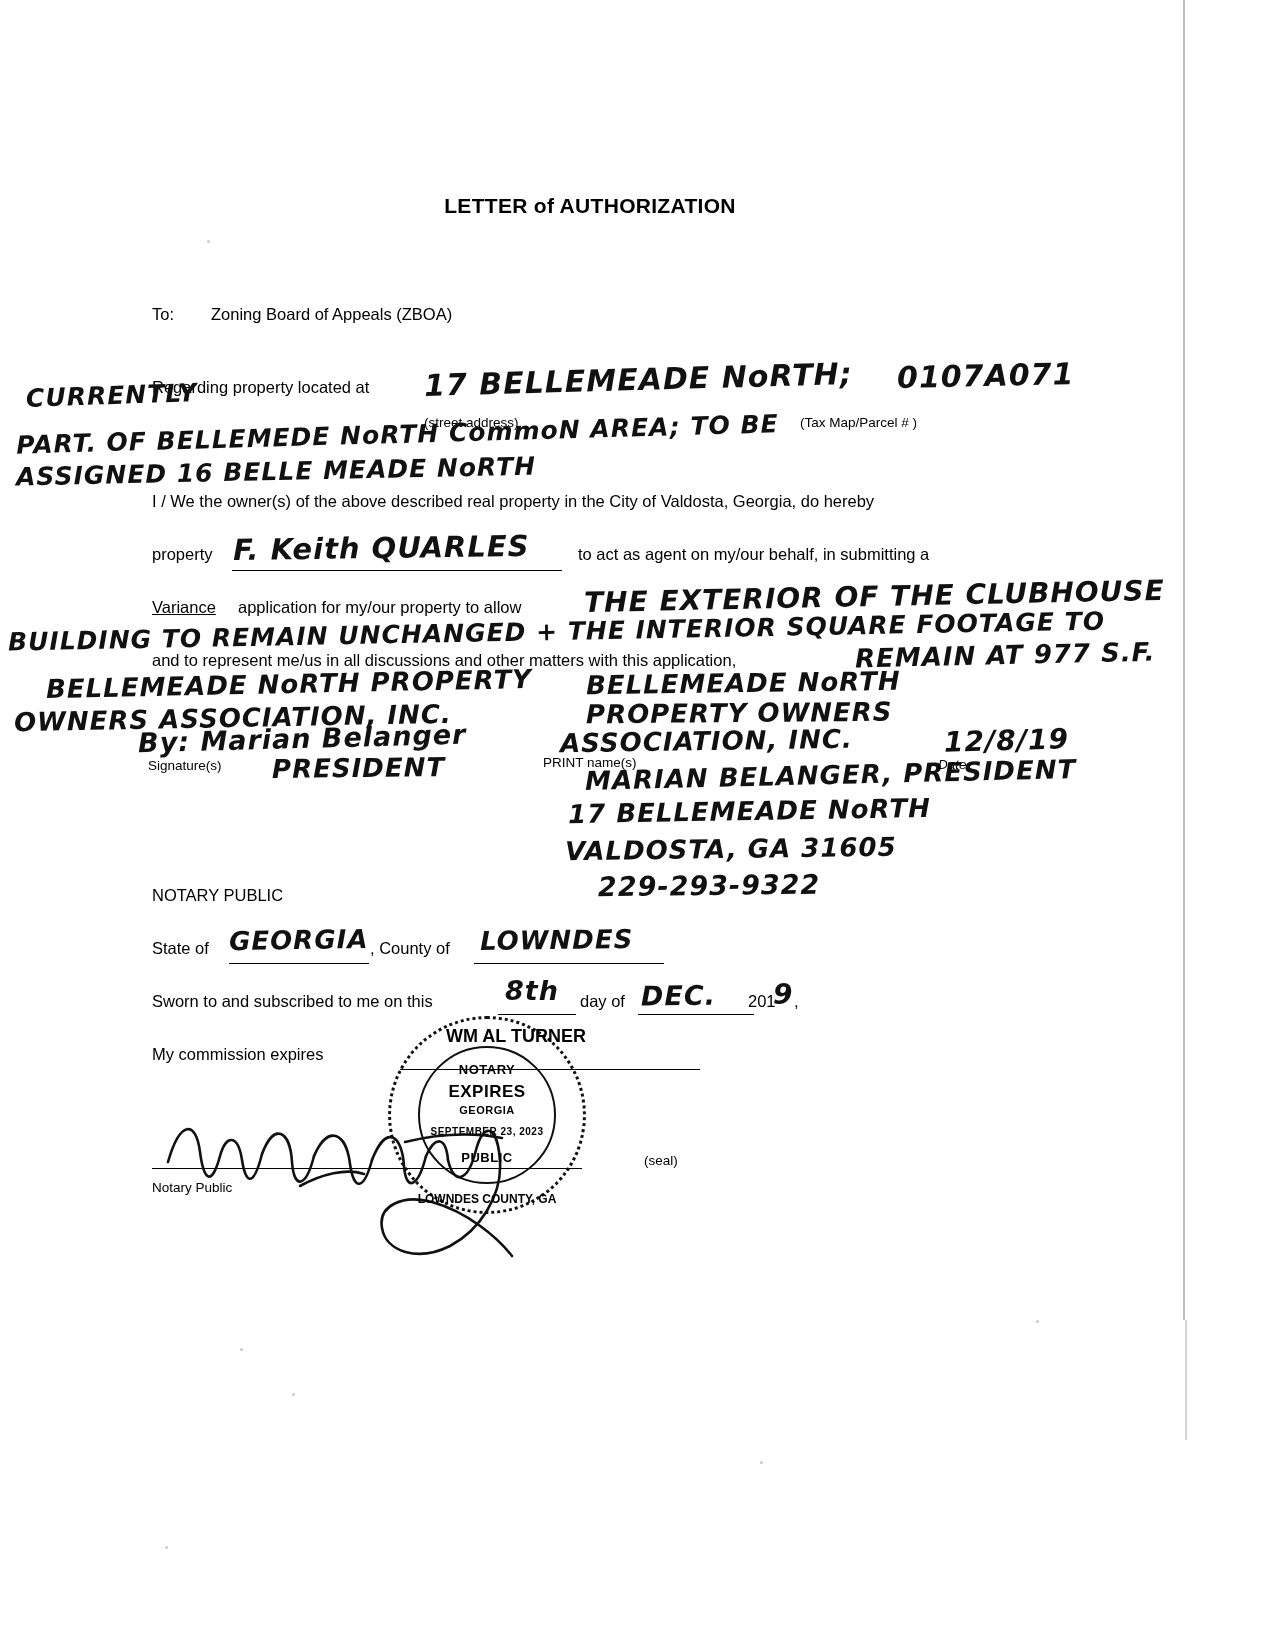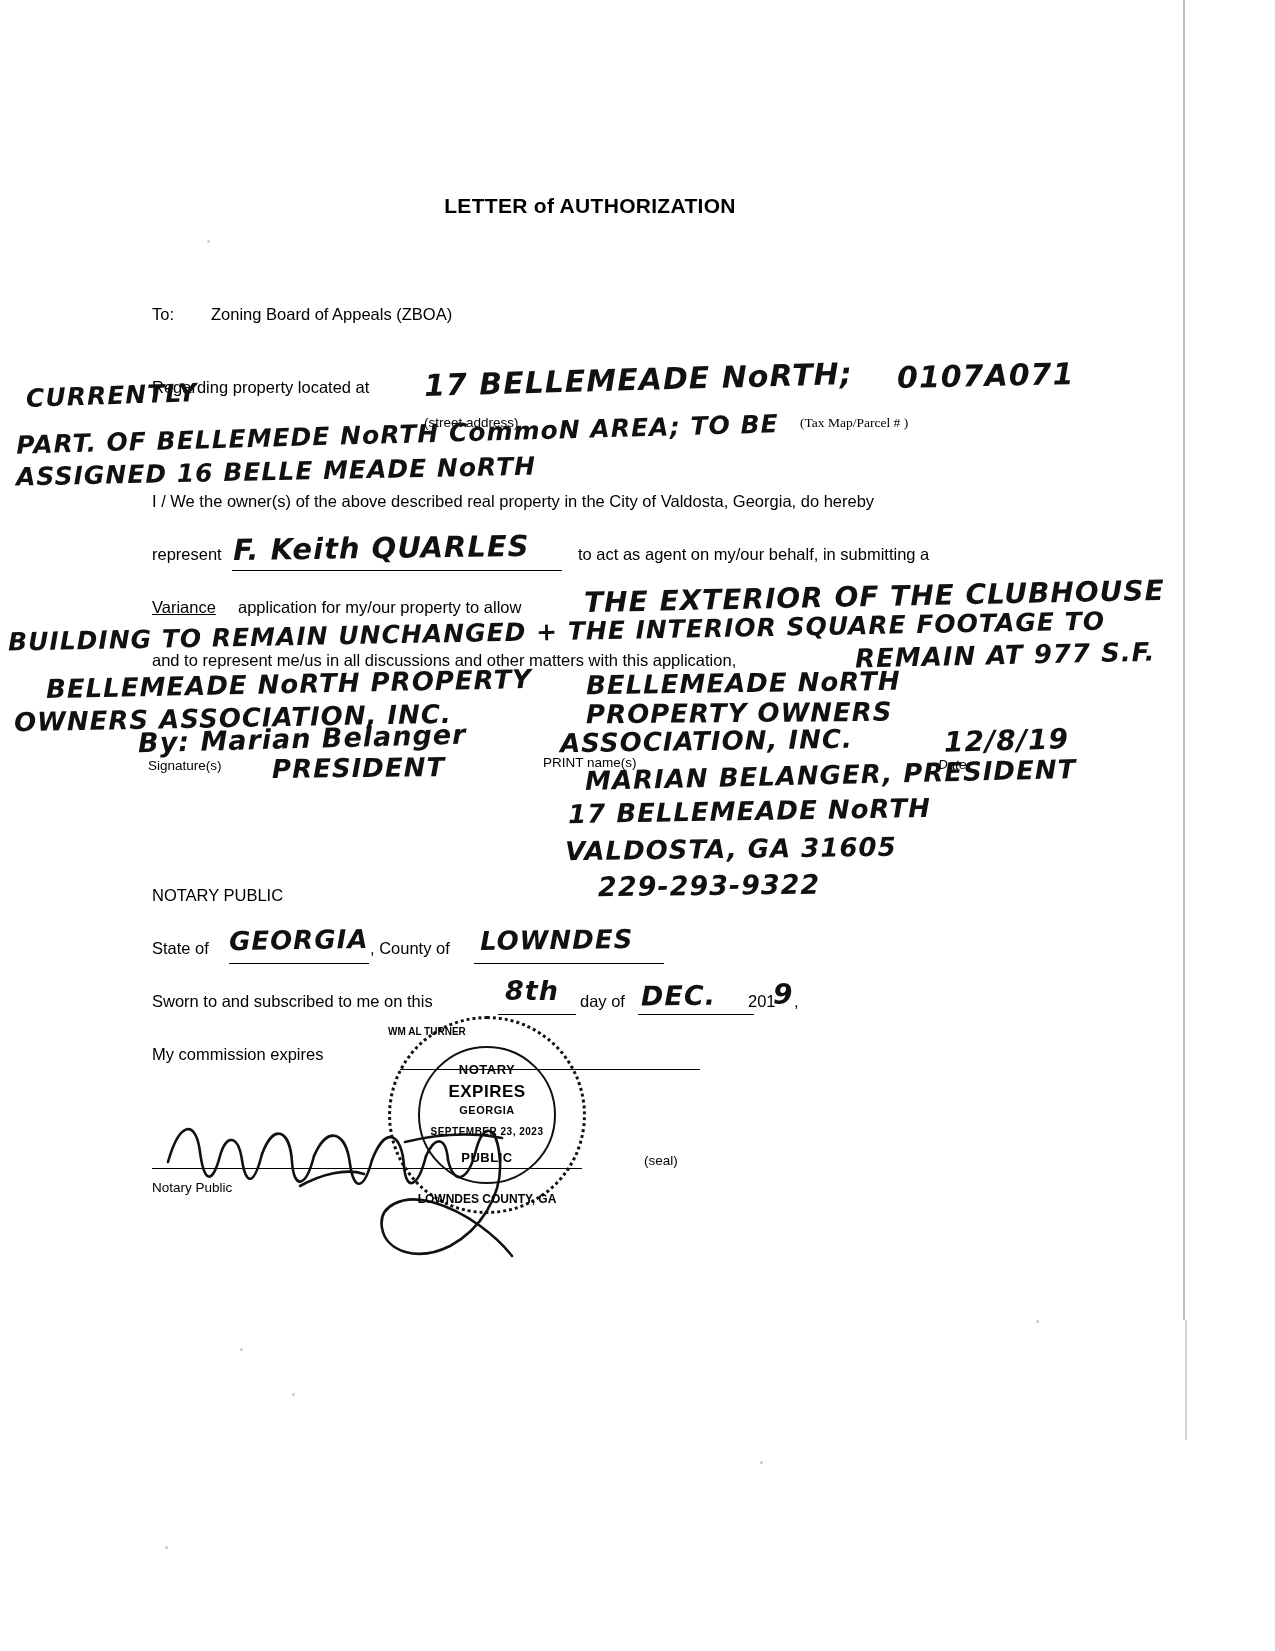--- a/index.html
+++ b/index.html
@@ -106,22 +106,22 @@
     letter-spacing: 0.5px;
   }
   .seal .l1 { top: 46px; font-size: 13px; }
   .seal .l2 { top: 66px; font-size: 17px; }
   .seal .l3 { top: 88px; font-size: 11px; }
   .seal .l4 { top: 110px; font-size: 10px; }
   .seal .arc-top {
     position: absolute;
     top: 10px;
     width: 100%;
-    text-align: left;
-    font-size: 10px;
+    text-align: right;
+    font-size: 18px;
     font-weight: bold;
   }
   .seal .arc-bottom {
     position: absolute;
     bottom: 8px;
     width: 100%;
     text-align: center;
     font-size: 12px;
     font-weight: bold;
   }
@@ -152,32 +152,32 @@
   <div class="noise-dot" style="left:760px; top:1461px;"></div>
   <div class="noise-dot" style="left:1036px; top:1320px;"></div>
 
   <div class="title">LETTER of AUTHORIZATION</div>
 
   <div class="printed" style="left:152px; top:305px;">To:</div>
   <div class="printed" style="left:211px; top:305px;">Zoning Board of Appeals (ZBOA)</div>
 
   <div class="printed" style="left:152px; top:378px;">Regarding property located at</div>
   <div class="printed sm" style="left:424px; top:415px;">(street address)</div>
-  <div class="printed sm" style="left:800px; top:415px;font-family:Liberation Serif, serif;">(Tax Map/Parcel # )</div>
+  <div class="printed sm" style="left:800px; top:415px;">(Tax Map/Parcel # )</div>
 
   <div class="hand i" style="left:424px; top:362px; font-size:30px; transform:rotate(-1.6deg);">17 BELLEMEADE NoRTH;</div>
   <div class="hand i" style="left:897px; top:358px; font-size:30px; transform:rotate(-1.3deg);">0107A071</div>
 
   <div class="hand i" style="left:26px; top:381px; font-size:25px; transform:rotate(-2deg);">CURRENTLY</div>
   <div class="hand i" style="left:16px; top:420px; font-size:25px; transform:rotate(-1.6deg);">PART. OF BELLEMEDE NoRTH CommoN AREA; TO BE</div>
   <div class="hand i" style="left:16px; top:457px; font-size:25px; transform:rotate(-1.2deg);">ASSIGNED 16 BELLE MEADE NoRTH</div>
 
   <div class="printed" style="left:152px; top:492px;">I / We the owner(s) of the above described real property in the City of Valdosta, Georgia, do hereby</div>
 
-  <div class="printed" style="left:152px; top:545px;">represent</div>
+  <div class="printed" style="left:152px; top:545px;">property</div>
   <div class="rule" style="left:232px; top:570px; width:330px;"></div>
   <div class="hand i" style="left:233px; top:531px; font-size:29px; transform:rotate(-0.8deg);">F. Keith QUARLES</div>
   <div class="printed" style="left:578px; top:545px;">to act as agent on my/our behalf, in submitting a</div>
 
   <div class="printed ul" style="left:152px; top:598px;">Variance</div>
   <div class="printed" style="left:238px; top:598px;">application for my/our property to allow</div>
 
   <div class="hand i" style="left:584px; top:580px; font-size:28px; transform:rotate(-1.2deg);">THE EXTERIOR OF THE CLUBHOUSE</div>
   <div class="hand i" style="left:8px; top:617px; font-size:25px; transform:rotate(-1.1deg);">BUILDING TO REMAIN UNCHANGED + THE INTERIOR SQUARE FOOTAGE TO</div>
   <div class="hand i" style="left:855px; top:640px; font-size:26px; transform:rotate(-1.3deg);">REMAIN AT 977 S.F.</div>

